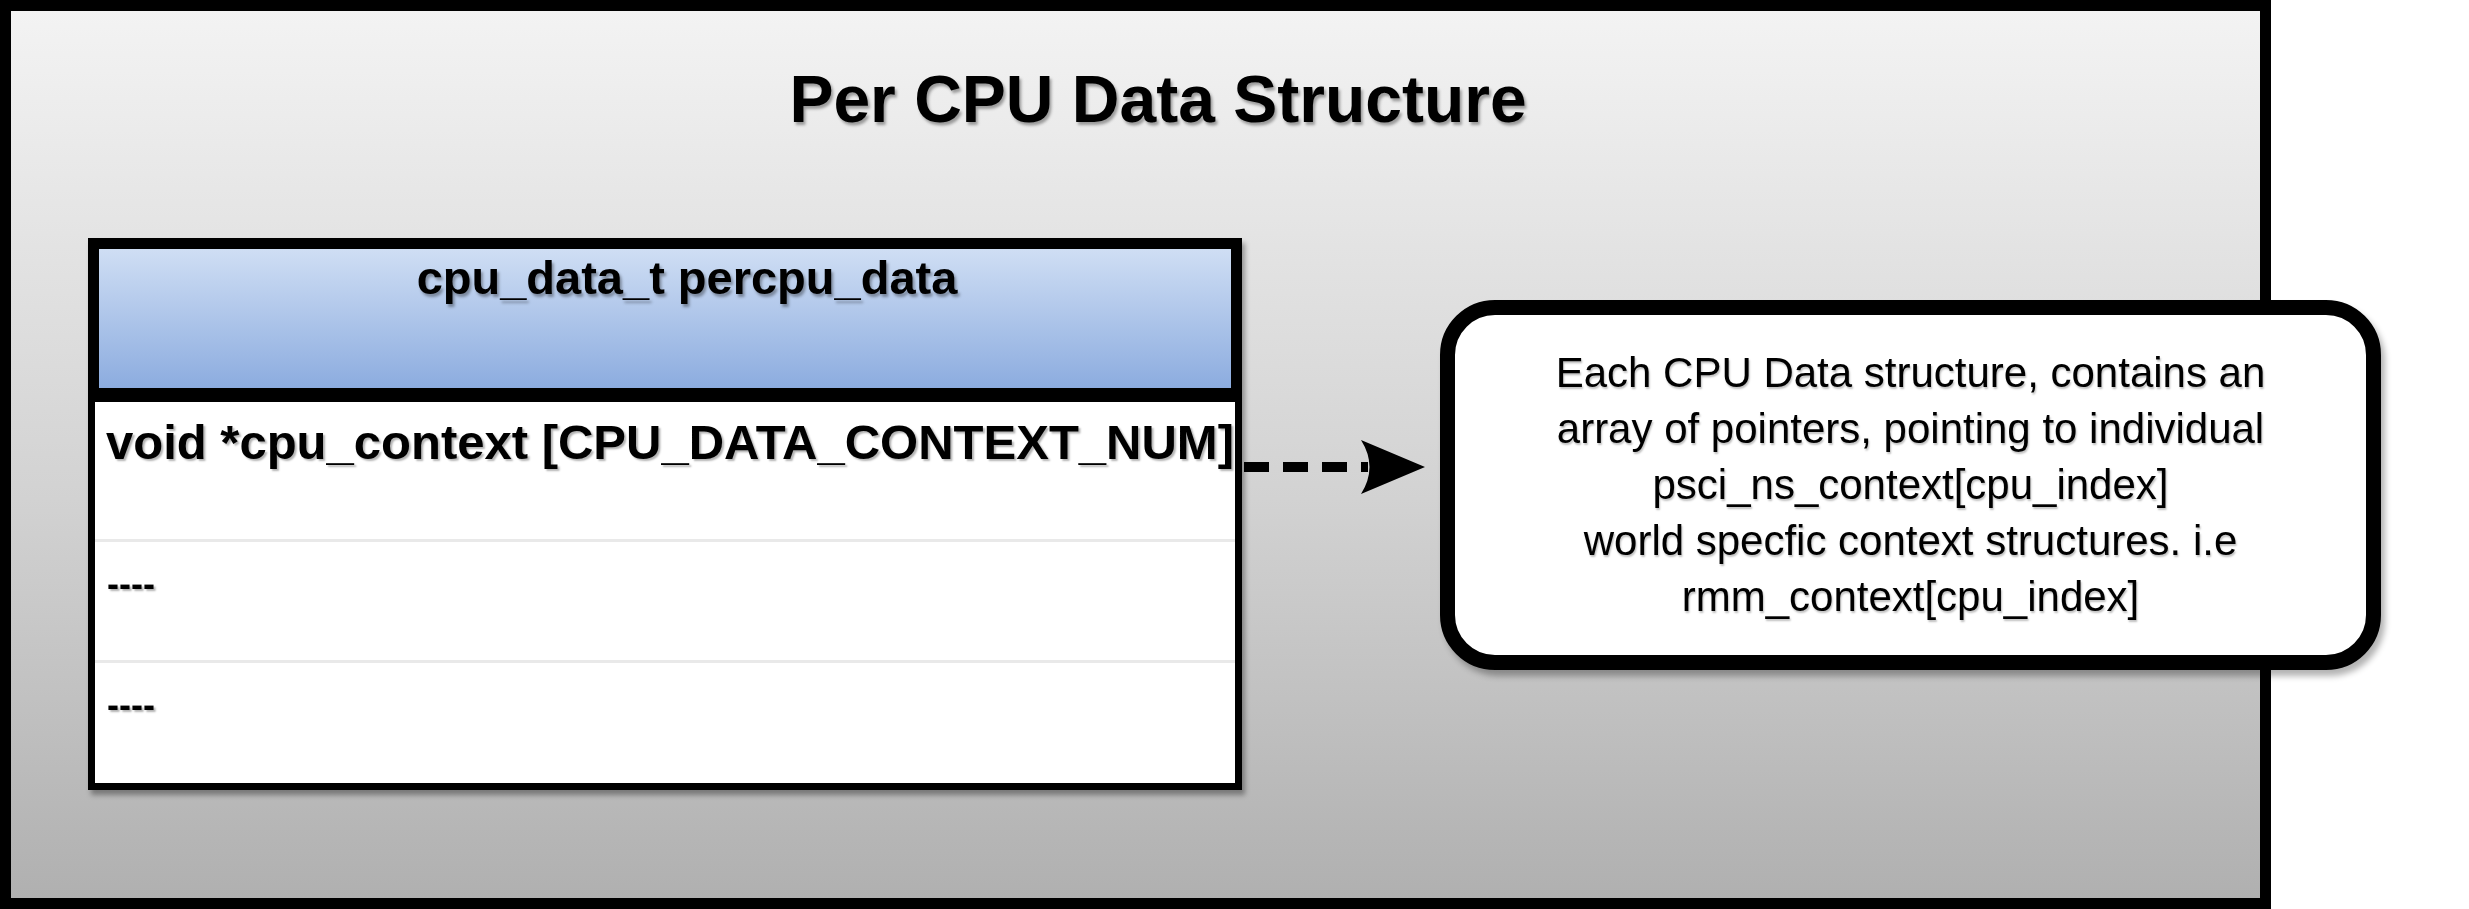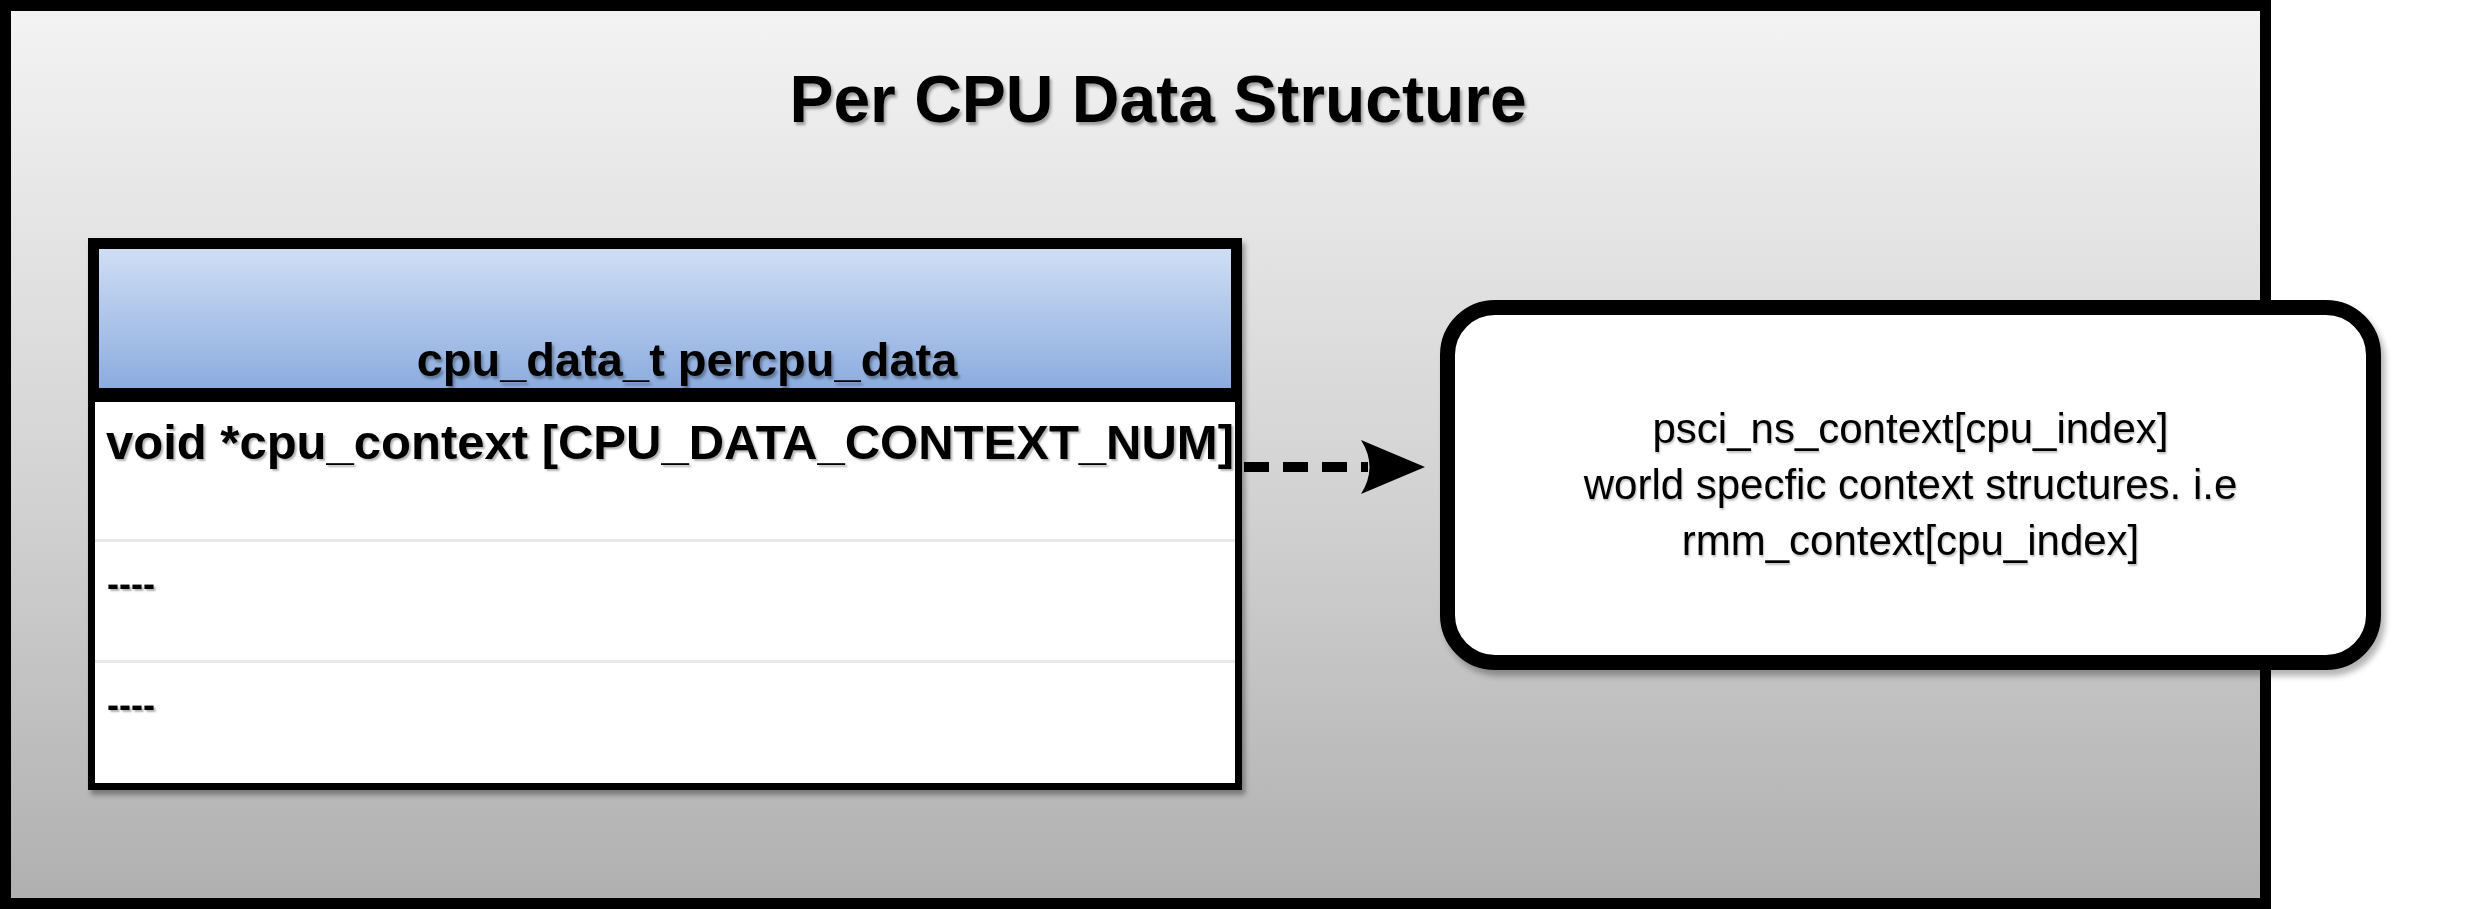--- a/index.html
+++ b/index.html
@@ -45,21 +45,21 @@
     box-shadow: 3px 5px 5px rgba(0,0,0,0.35);
   }
   .tbl-header {
     margin: -7px -7px 0 -7px;
     width: calc(100% + 14px);
     height: 164px;
     border: 11px solid var(--frame-border);
     border-bottom-width: 14px;
     background: linear-gradient(180deg, var(--header-grad-top) 0%, var(--header-grad-bottom) 100%);
     display: flex; flex-direction: column;
-    align-items: center; justify-content: flex-end;
+    align-items: center; justify-content: flex-start;
     font-size: 47px; font-weight: bold; line-height: 57px;
     color: var(--ink);
     text-align: center;
     text-shadow: 2px 3px 3px rgba(0,0,0,0.35);
     padding-left: 44px;
   }
   .tbl-row {
     color: var(--ink);
     text-shadow: 2px 2px 2px rgba(0,0,0,0.30);
     border-bottom: 3px solid var(--row-separator);
@@ -116,18 +116,20 @@
     <div class="tbl-row row-dash">----</div>
     <div class="tbl-row row-dash row-last">----</div>
   </div>
 
   <svg class="arrow" viewBox="0 0 190 60" aria-hidden="true">
     <line x1="2" y1="30" x2="126" y2="30" stroke="#000000" stroke-width="10" stroke-dasharray="25 14"></line>
     <path d="M 183 30 L 119 3 Q 136 30 119 57 Z" fill="#000000"></path>
   </svg>
 
   <div class="note">
+    <div class="note-line">Each CPU Data structure, contains an</div>
+    <div class="note-line">array of pointers, pointing to individual</div>
     <div class="note-line">psci_ns_context[cpu_index]</div>
     <div class="note-line">world specfic context structures. i.e</div>
     <div class="note-line">rmm_context[cpu_index]</div>
   </div>
 
 </div>
 
 </body></html>

